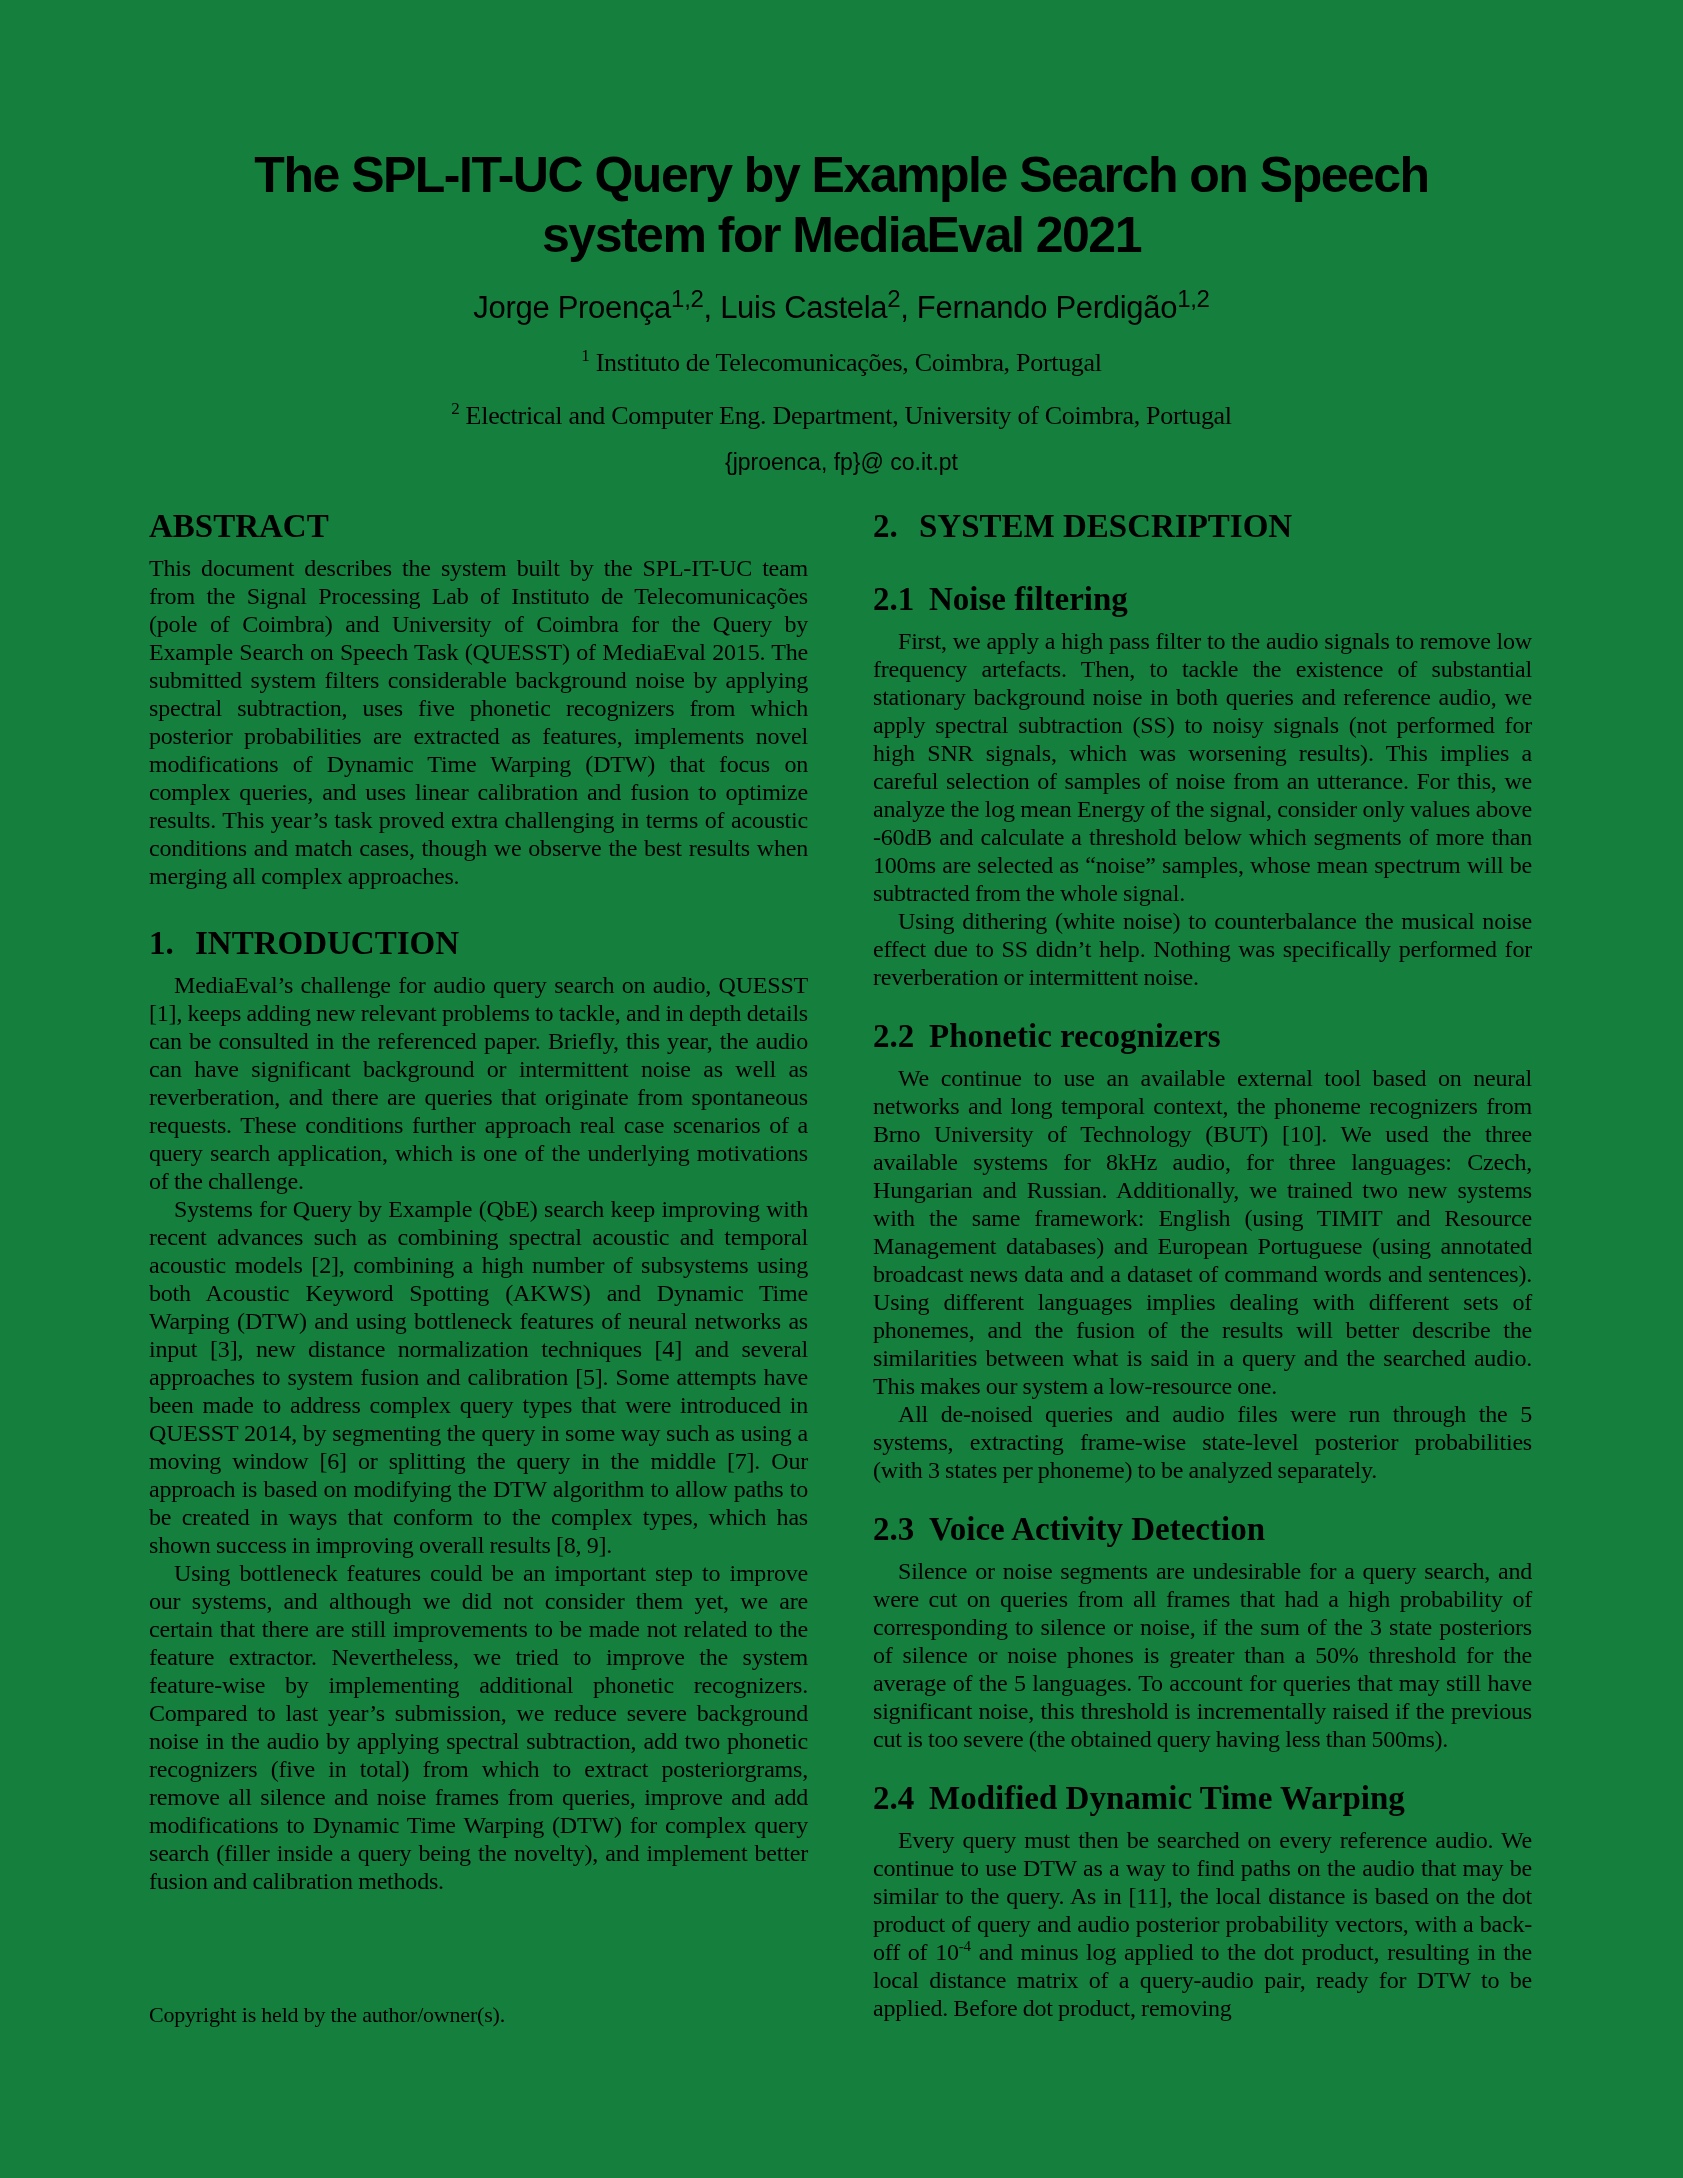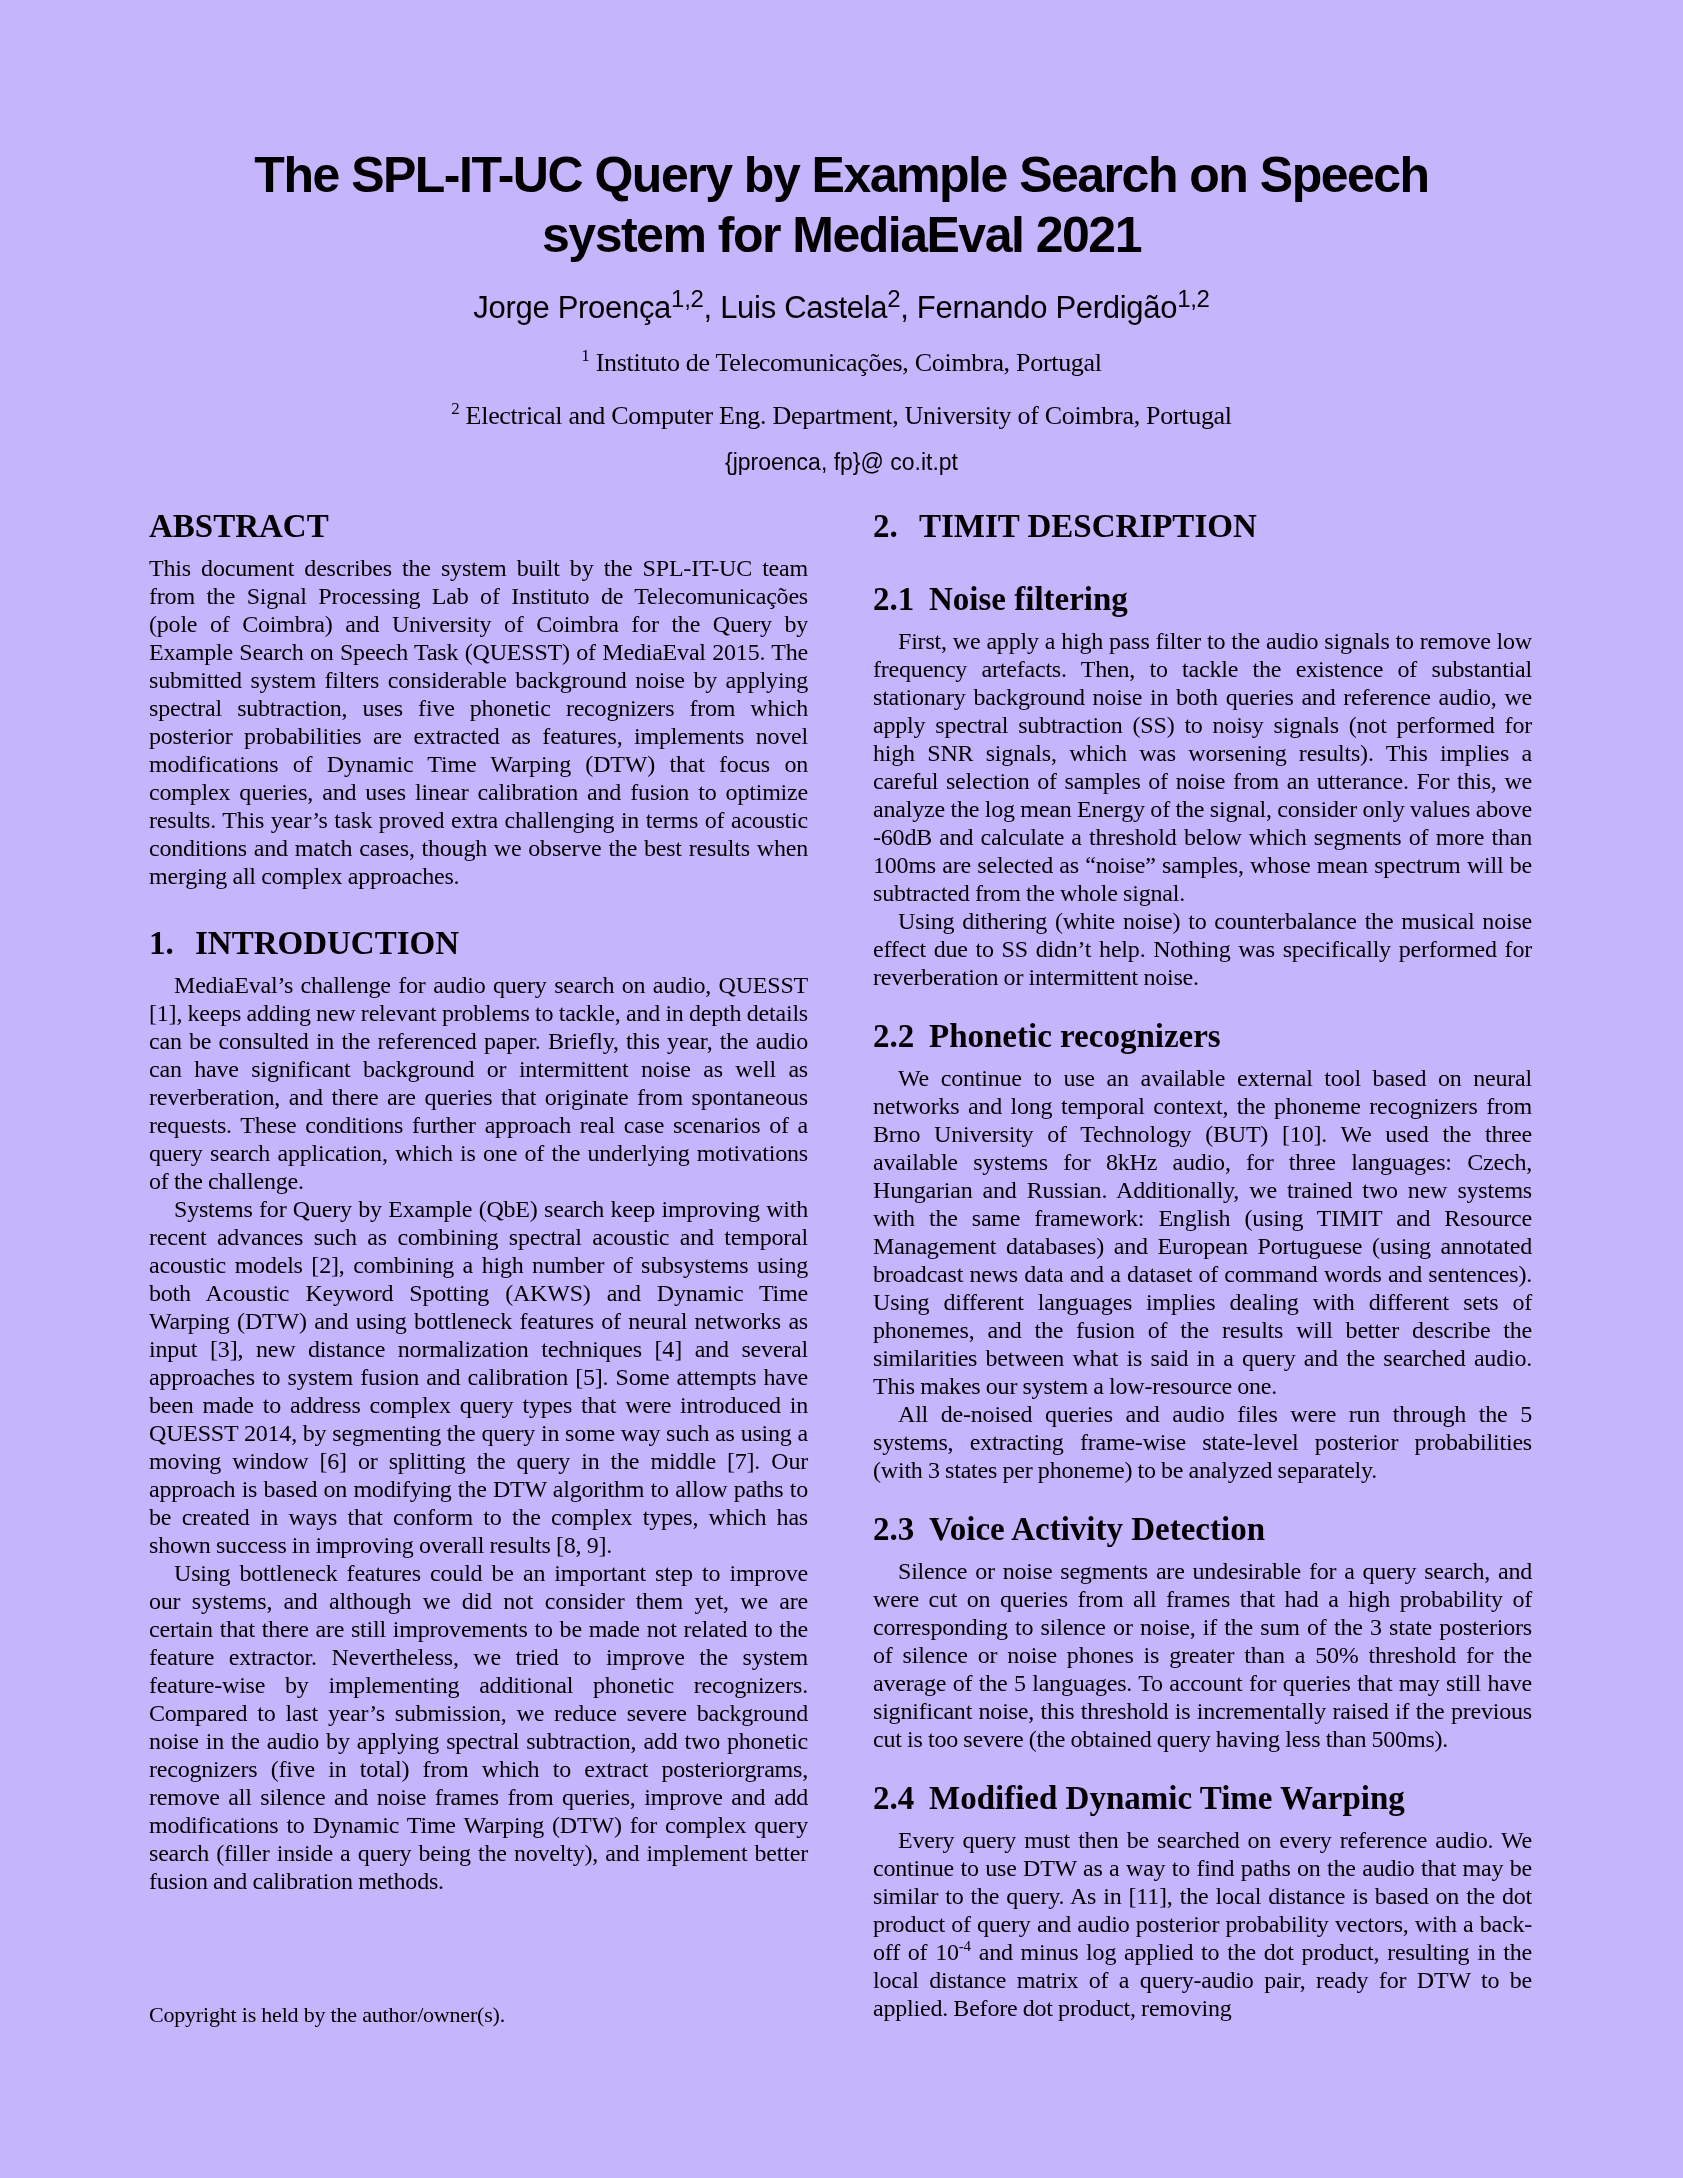--- a/index.html
+++ b/index.html
@@ -1,19 +1,19 @@
 <!DOCTYPE html>
 <html><head>
 <meta charset="utf-8">
 <style>
   html,body{margin:0;padding:0;background:#ffffff;}
   .page{
     position:relative;
     width:1683px;height:2178px;
-    background:#c4b5fd;color:#000;
+    background:#15803d;color:#000;
     overflow:hidden;
   }
   
   .pheader{text-align:center;padding-top:145px;}
   .title{
     font-family:"Liberation Sans",sans-serif;
     font-weight:700;font-size:50px;line-height:60px;
     letter-spacing:-1.5px;margin:0;
   }
   .tline{display:block;}
@@ -87,21 +87,21 @@
         <div class="heading h1"><span class="hnum">1.</span><span class="hlabel">INTRODUCTION</span></div>
         <p class="body-p indent">MediaEval’s challenge for audio query search on audio, QUESST [1], keeps adding new relevant problems to tackle, and in depth details can be consulted in the referenced paper. Briefly, this year, the audio can have significant background or intermittent noise as well as reverberation, and there are queries that originate from spontaneous requests. These conditions further approach real case scenarios of a query search application, which is one of the underlying motivations of the challenge.</p>
         <p class="body-p indent">Systems for Query by Example (QbE) search keep improving with recent advances such as combining spectral acoustic and temporal acoustic models [2], combining a high number of subsystems using both Acoustic Keyword Spotting (AKWS) and Dynamic Time Warping (DTW) and using bottleneck features of neural networks as input [3], new distance normalization techniques [4] and several approaches to system fusion and calibration [5]. Some attempts have been made to address complex query types that were introduced in QUESST 2014, by segmenting the query in some way such as using a moving window [6] or splitting the query in the middle [7]. Our approach is based on modifying the DTW algorithm to allow paths to be created in ways that conform to the complex types, which has shown success in improving overall results [8, 9].</p>
         <p class="body-p indent">Using bottleneck features could be an important step to improve our systems, and although we did not consider them yet, we are certain that there are still improvements to be made not related to the feature extractor. Nevertheless, we tried to improve the system feature-wise by implementing additional phonetic recognizers. Compared to last year’s submission, we reduce severe background noise in the audio by applying spectral subtraction, add two phonetic recognizers (five in total) from which to extract posteriorgrams, remove all silence and noise frames from queries, improve and add modifications to Dynamic Time Warping (DTW) for complex query search (filler inside a query being the novelty), and implement better fusion and calibration methods.</p>
         <div class="copyright">
           <div>Copyright is held by the author/owner(s).</div>
         </div>
       </section>
     <section class="col" id="col-right">
 
-    <div class="heading h1"><span class="hnum">2.</span><span class="hlabel">TIMIT DESCRIPTION</span></div>
+    <div class="heading h1"><span class="hnum">2.</span><span class="hlabel">SYSTEM DESCRIPTION</span></div>
         <div class="heading h2"><span class="hnum">2.1</span><span class="hlabel">Noise filtering</span></div>
         <p class="body-p indent">First, we apply a high pass filter to the audio signals to remove low frequency artefacts. Then, to tackle the existence of substantial stationary background noise in both queries and reference audio, we apply spectral subtraction (SS) to noisy signals (not performed for high SNR signals, which was worsening results). This implies a careful selection of samples of noise from an utterance. For this, we analyze the log mean Energy of the signal, consider only values above -60dB and calculate a threshold below which segments of more than 100ms are selected as “noise” samples, whose mean spectrum will be subtracted from the whole signal.</p>
         <p class="body-p indent">Using dithering (white noise) to counterbalance the musical noise effect due to SS didn’t help. Nothing was specifically performed for reverberation or intermittent noise.</p>
         <div class="heading h2"><span class="hnum">2.2</span><span class="hlabel">Phonetic recognizers</span></div>
         <p class="body-p indent">We continue to use an available external tool based on neural networks and long temporal context, the phoneme recognizers from Brno University of Technology (BUT) [10]. We used the three available systems for 8kHz audio, for three languages: Czech, Hungarian and Russian. Additionally, we trained two new systems with the same framework: English (using TIMIT and Resource Management databases) and European Portuguese (using annotated broadcast news data and a dataset of command words and sentences). Using different languages implies dealing with different sets of phonemes, and the fusion of the results will better describe the similarities between what is said in a query and the searched audio. This makes our system a low-resource one.</p>
         <p class="body-p indent">All de-noised queries and audio files were run through the 5 systems, extracting frame-wise state-level posterior probabilities (with 3 states per phoneme) to be analyzed separately.</p>
         <div class="heading h2"><span class="hnum">2.3</span><span class="hlabel">Voice Activity Detection</span></div>
         <p class="body-p indent">Silence or noise segments are undesirable for a query search, and were cut on queries from all frames that had a high probability of corresponding to silence or noise, if the sum of the 3 state posteriors of silence or noise phones is greater than a 50% threshold for the average of the 5 languages. To account for queries that may still have significant noise, this threshold is incrementally raised if the previous cut is too severe (the obtained query having less than 500ms).</p>
         <div class="heading h2"><span class="hnum">2.4</span><span class="hlabel">Modified Dynamic Time Warping</span></div>
         <p class="body-p indent">Every query must then be searched on every reference audio. We continue to use DTW as a way to find paths on the audio that may be similar to the query. As in [11], the local distance is based on the dot product of query and audio posterior probability vectors, with a back-off of 10<sup>-4</sup> and minus log applied to the dot product, resulting in the local distance matrix of a query-audio pair, ready for DTW to be applied. Before dot product, removing</p>

